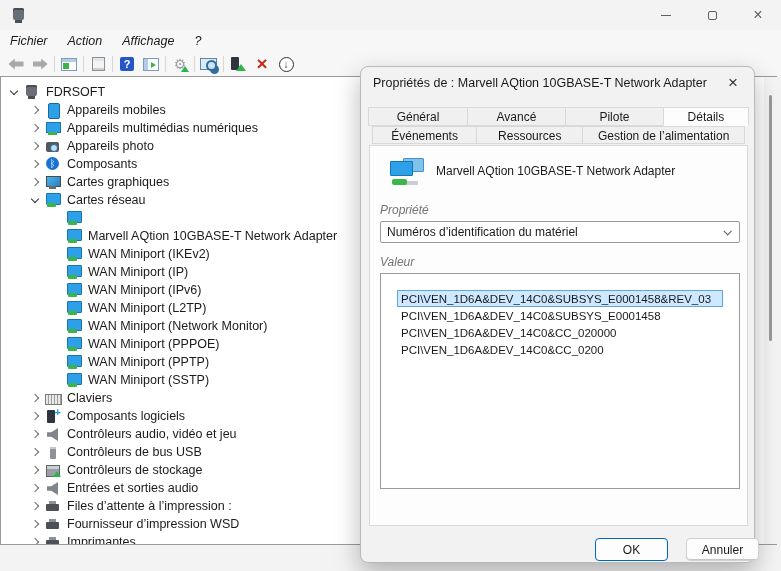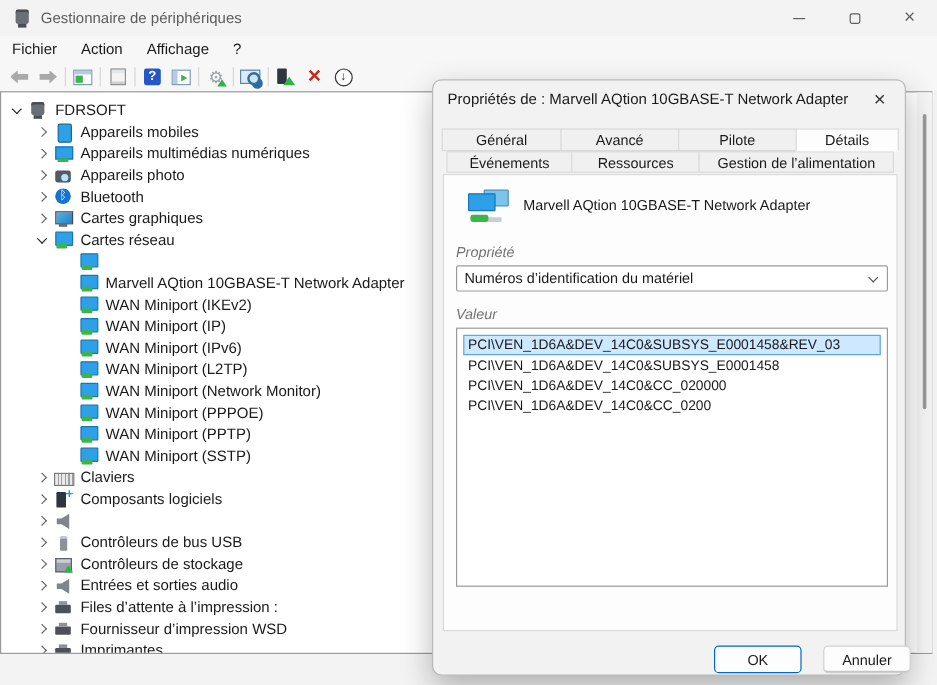--- a/index.html
+++ b/index.html
@@ -19,21 +19,21 @@
   .win-controls { margin-left:auto; display:flex; height:30px; }
   .win-btn { width:46px; height:30px; display:flex; align-items:center; justify-content:center;
     color:#5f5f5f; cursor:default; }
   .glyph-min { width:10px; height:1px; background:#5f5f5f; }
   .glyph-max { width:9px; height:9px; border:1px solid #5f5f5f; border-radius:2px; }
   .glyph-close { font-size:16px; line-height:1; }
 
   
   .menubar { position:absolute; left:0; top:30px; width:781px; height:22px;
     display:flex; align-items:center; background:#f7f7f7; }
-  .menu-item { font-size:12.5px; color:#1a1a1a; padding:2px 10px; }
+  .menu-item { font-size:12.5px; color:#1a1a1a; padding:2px 10px;font-style:italic; }
 
   
   .toolbar { position:absolute; left:0; top:52px; width:781px; height:24px;
     display:flex; align-items:center; padding-left:4px; background:#f7f7f7; }
   .tb-btn { width:24px; height:22px; display:flex; align-items:center; justify-content:center; }
   .tb-sep { width:1px; height:16px; background:#d6d6d6; margin:0 2px; }
   .arrow { width:15px; height:11px; background:#a9a9a9; border:0; }
   .arrow-left  { clip-path:polygon(42% 0,42% 28%,100% 28%,100% 72%,42% 72%,42% 100%,0 50%); }
   .arrow-right { clip-path:polygon(58% 0,58% 28%,0 28%,0 72%,58% 72%,58% 100%,100% 50%); }
   .win-ico { width:16px; height:13px; border:1px solid #7d9cb8; background:#fff; position:relative; }
@@ -160,42 +160,41 @@
 
   .fld-label { position:absolute; left:10px; font-size:12px; color:#737373;font-style:italic; }
   .lab-prop { top:57px; }
   .lab-val { top:109px; }
   .combo { position:absolute; left:10px; top:75px; width:360px; height:22px; background:#fff;
     border:1px solid #9a9a9a; border-radius:2px; display:flex; align-items:center;
     font-size:12px; color:#1a1a1a; padding:0 24px 0 6px; }
   .combo-chev { position:absolute; right:9px; top:7px; width:6px; height:6px;
     border-right:1.4px solid #5a5a5a; border-bottom:1.4px solid #5a5a5a; transform:rotate(45deg) translateY(-1px); }
   .listbox { position:absolute; left:10px; top:127px; width:360px; height:216px; background:#fff;
-    border:1px solid #9a9a9a; padding:5px; overflow:hidden; }
+    border:1px solid #9a9a9a; padding:16px; overflow:hidden; }
   .lv { height:17px; line-height:16px; font-size:11.5px; color:#1a1a1a; padding:0 3px;
     border:1px solid transparent; white-space:nowrap; }
   .lv.sel { background:#cde8ff; border-color:#5ea7e0; }
 
   .dlg-buttons { position:absolute; left:0; top:471px; width:395px; height:26px; }
   .btn { position:absolute; width:73px; height:23px; border-radius:4px; background:#fdfdfd;
     font-size:12px; color:#1a1a1a; display:flex; align-items:center; justify-content:center;
     border:1px solid #d0d0d0; box-shadow:inset 0 -1px 0 #c5c5c5; }
   .btn-ok { left:234px; border:1px solid #0067c0; box-shadow:none; }
   .btn-cancel { left:314px;margin-left:11px; }
 
   .bottom-strip { position:absolute; left:0; top:545px; width:781px; height:26px; background:#f3f3f3; }
 </style>
 </head>
 <body>
 
 <div id="window">
 
   <div class="titlebar">
     <span class="app-icon"></span>
-    <span class="title-text">Gestionnaire de périphériques</span>
     <div class="win-controls">
       <div class="win-btn">
           <span class="glyph-min"></span>
         </div>
       <div class="win-btn">
           <span class="glyph-max"></span>
         </div>
       <div class="win-btn">
           <span class="glyph-close">×</span>
         </div>
@@ -268,21 +267,21 @@
     <span class="lbl">Appareils multimédias numériques</span>
   </div>
       <div class="tree-row" style="padding-left: 27px;">
     <span class="chev chev-right"></span>
     <span class="ti ico-camera"></span>
     <span class="lbl">Appareils photo</span>
   </div>
       <div class="tree-row" style="padding-left: 27px;">
     <span class="chev chev-right"></span>
     <span class="ti ico-bluetooth"></span>
-    <span class="lbl">Bluetooth</span>
+    <span class="lbl">Composants</span>
   </div>
       <div class="tree-row" style="padding-left: 27px;">
     <span class="chev chev-right"></span>
     <span class="ti ico-display"></span>
     <span class="lbl">Cartes graphiques</span>
   </div>
       <div class="tree-row" style="padding-left: 27px;">
     <span class="chev chev-down"></span>
     <span class="ti ico-network"></span>
     <span class="lbl">Cartes réseau</span>
@@ -342,20 +341,21 @@
     <span class="lbl">Claviers</span>
   </div>
       <div class="tree-row" style="padding-left: 27px;">
     <span class="chev chev-right"></span>
     <span class="ti ico-software"></span>
     <span class="lbl">Composants logiciels</span>
   </div>
       <div class="tree-row" style="padding-left: 27px;">
     <span class="chev chev-right"></span>
     <span class="ti ico-speaker"></span>
+    <span class="lbl">Contrôleurs audio, vidéo et jeu</span>
   </div>
       <div class="tree-row" style="padding-left: 27px;">
     <span class="chev chev-right"></span>
     <span class="ti ico-usb"></span>
     <span class="lbl">Contrôleurs de bus USB</span>
   </div>
       <div class="tree-row" style="padding-left: 27px;">
     <span class="chev chev-right"></span>
     <span class="ti ico-storage"></span>
     <span class="lbl">Contrôleurs de stockage</span>

